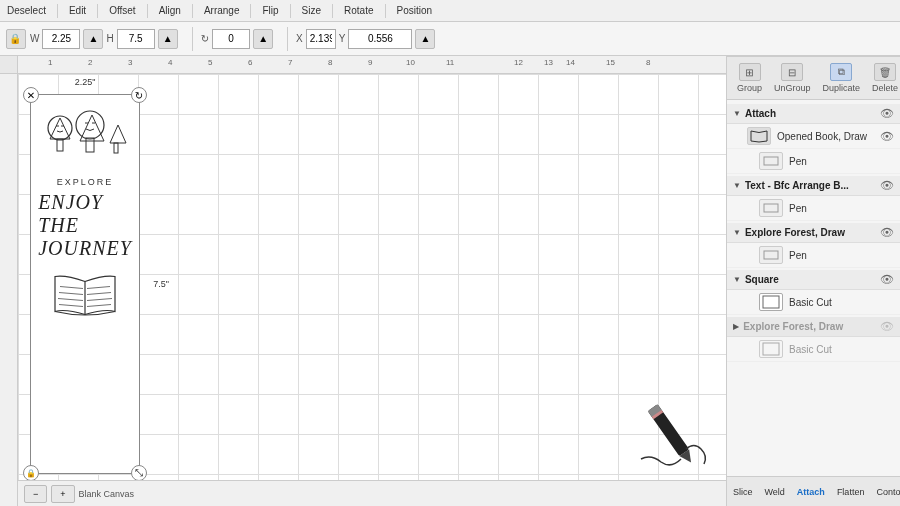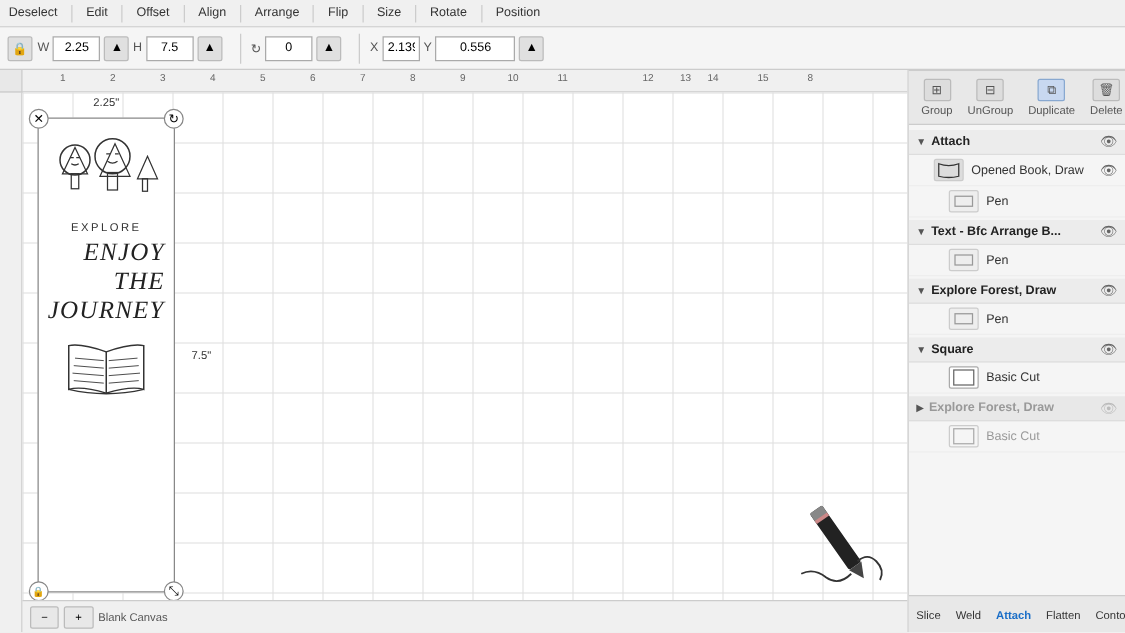--- a/index.html
+++ b/index.html
@@ -507,21 +507,21 @@
           <rect x="46" y="35" width="8" height="14" fill="none" stroke="#333" stroke-width="1"></rect>
 
           <polygon points="10,36 20,15 30,36" fill="none" stroke="#333" stroke-width="1"></polygon>
           <polygon points="40,38 52,12 64,38" fill="none" stroke="#333" stroke-width="1"></polygon>
           <polygon points="70,40 78,22 86,40" fill="none" stroke="#333" stroke-width="1"></polygon>
           <rect x="74" y="40" width="4" height="10" fill="none" stroke="#333" stroke-width="1"></rect>
         </svg>
 
         <div class="explore-text">EXPLORE</div>
 
-        <div style="font-family: Georgia, serif; font-size: 20px; font-weight: normal; color: #222; line-height: 1.15; text-align: right; font-style: italic; letter-spacing:1px;">
+        <div style="font-family: Georgia, serif; font-size: 20px; font-weight: normal; color: #222; line-height: 1.15; text-align: left; font-style: italic; letter-spacing:1px;">
           ENJOY<br>THE<br>JOURNEY
         </div>
 
         <svg class="book-svg" viewBox="0 0 80 55" xmlns="http://www.w3.org/2000/svg">
 
           <path d="M10 10 Q20 8 40 15 Q60 8 70 10 L70 45 Q60 42 40 48 Q20 42 10 45 Z" fill="none" stroke="#333" stroke-width="1.2"></path>
           <line x1="40" y1="15" x2="40" y2="48" stroke="#333" stroke-width="1.2"></line>
 
           <line x1="15" y1="20" x2="38" y2="22" stroke="#333" stroke-width="0.7"></line>
           <line x1="14" y1="26" x2="38" y2="28" stroke="#333" stroke-width="0.7"></line>

